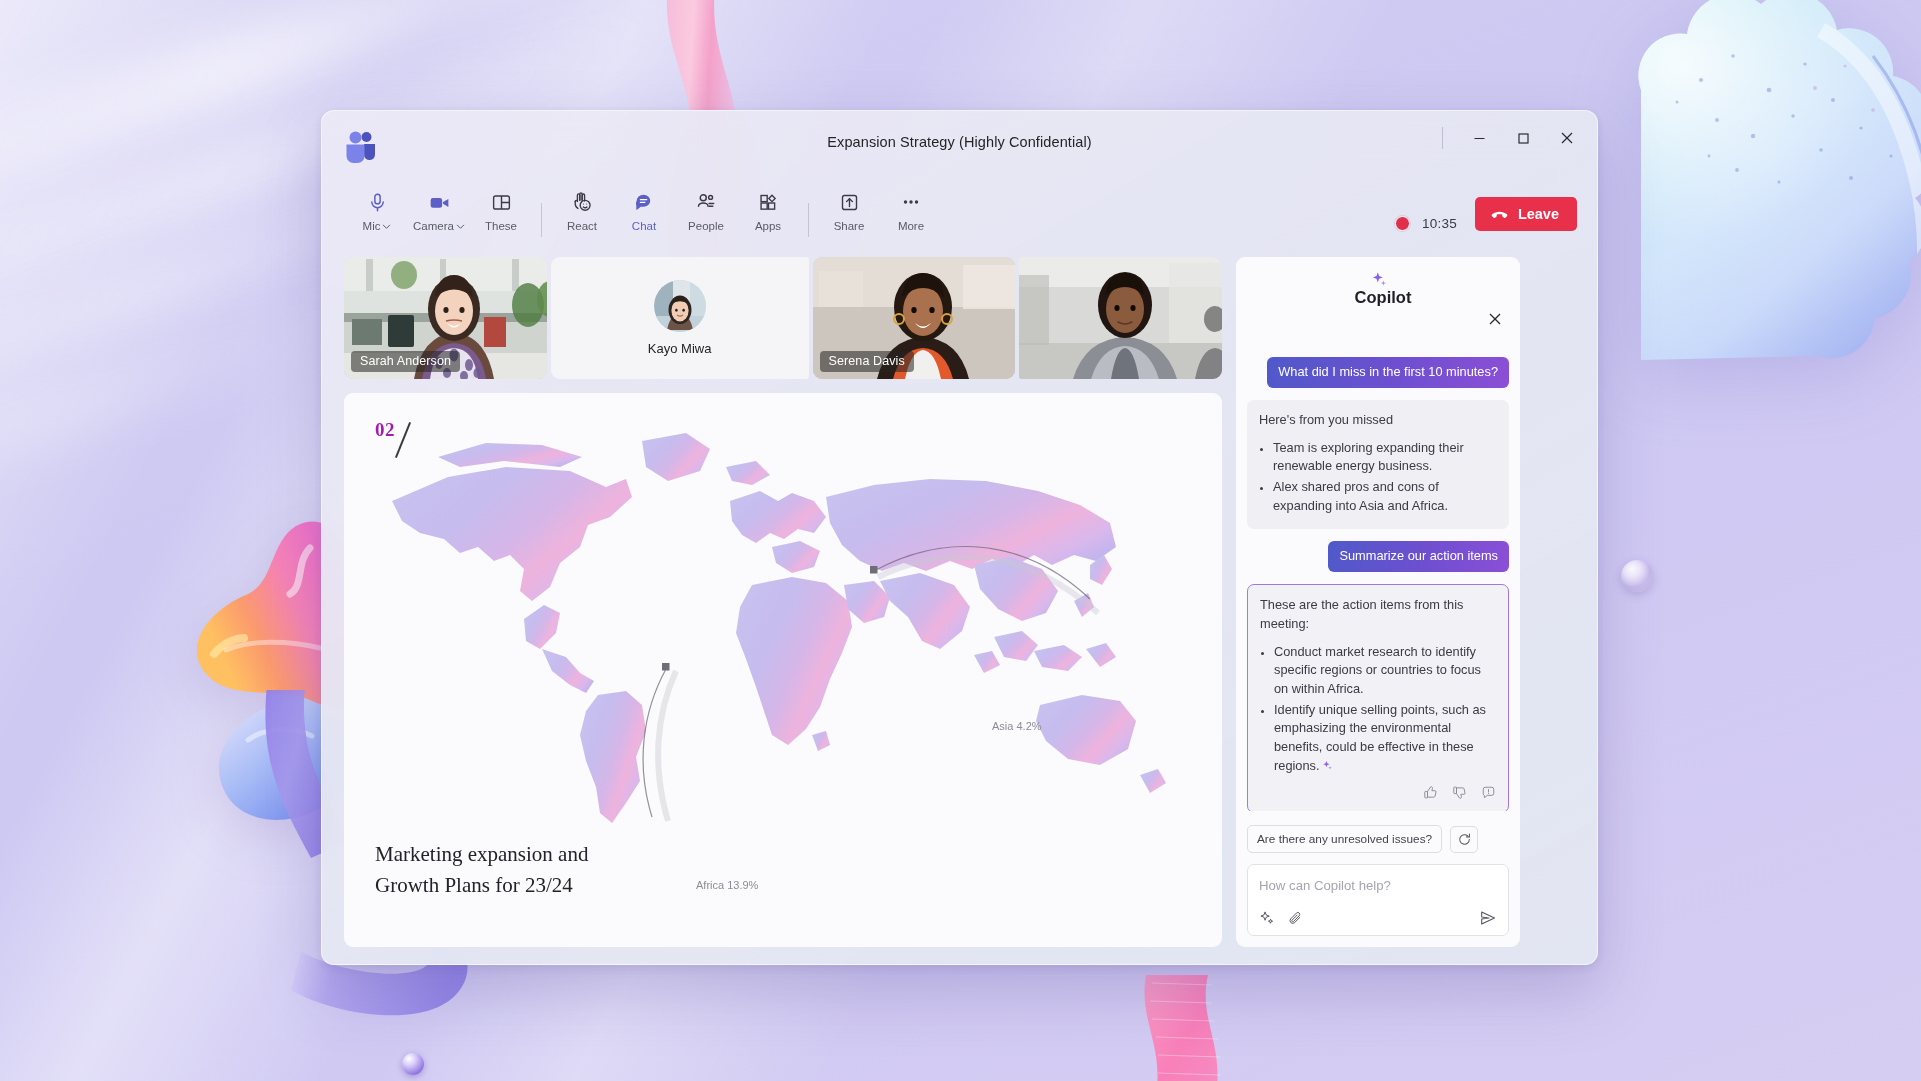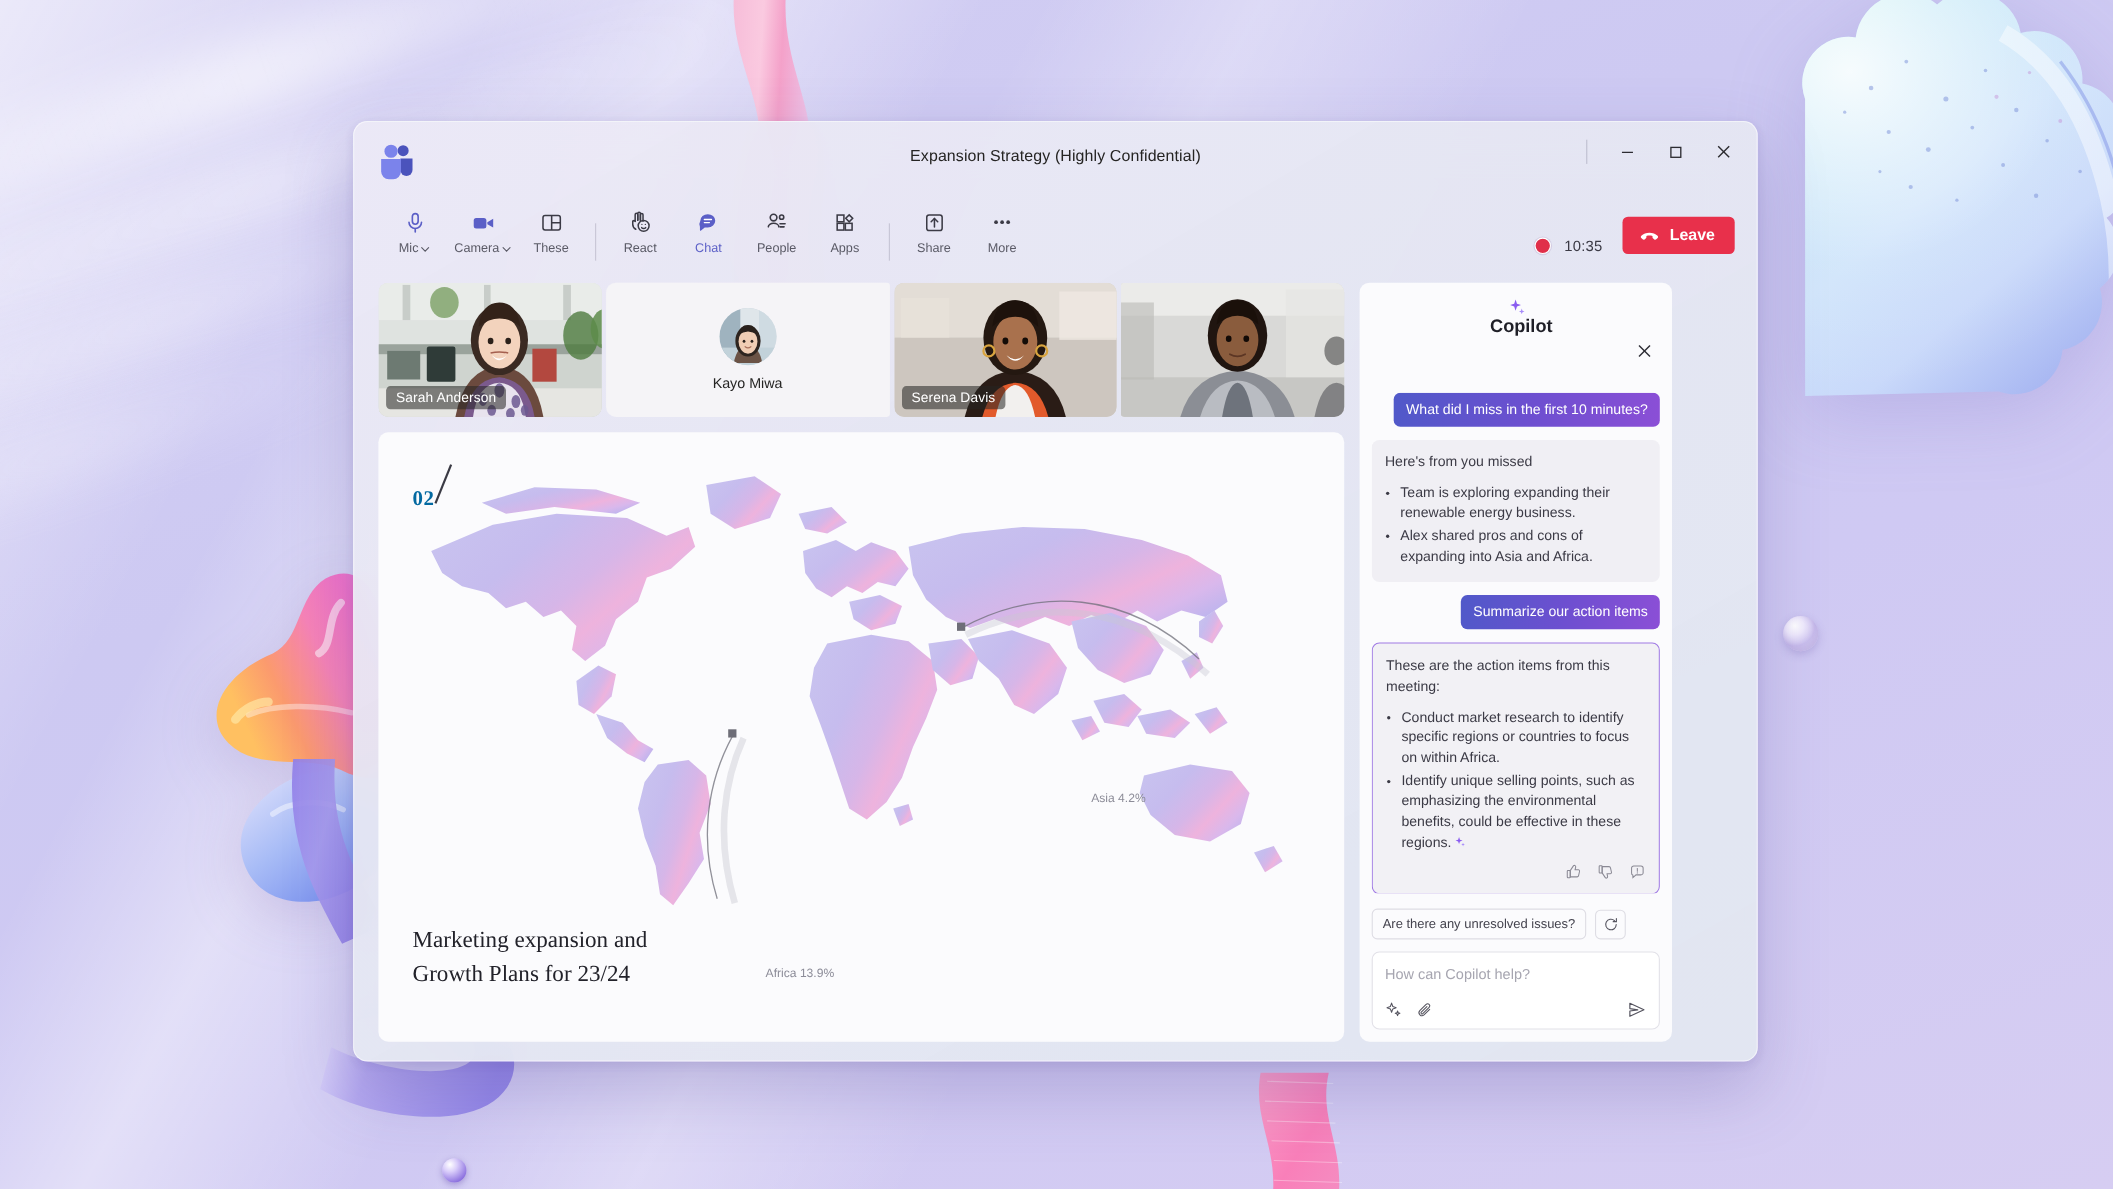--- a/index.html
+++ b/index.html
@@ -248,23 +248,22 @@
     flex: 1;
     background: #fbfbfd;
     border-radius: 9px;
     position: relative;
     overflow: hidden;
   }
   #slide-number {
     position: absolute; left: 31px; top: 26px;
     font-family: "Liberation Serif", serif;
     font-size: 19px; font-weight: 700;
-    color: #0369a1;
+    color: #a21caf;
     letter-spacing: .5px;
-    margin-top: 24px;
   }
   #slide-slash {
     position: absolute; left: 58px; top: 28px;
     width: 2px; height: 38px;
     background: #3a3a44;
     transform: rotate(22deg);
   }
   #slide-title {
     position: absolute; left: 31px; bottom: 46px;
     font-family: "Liberation Serif", serif;

